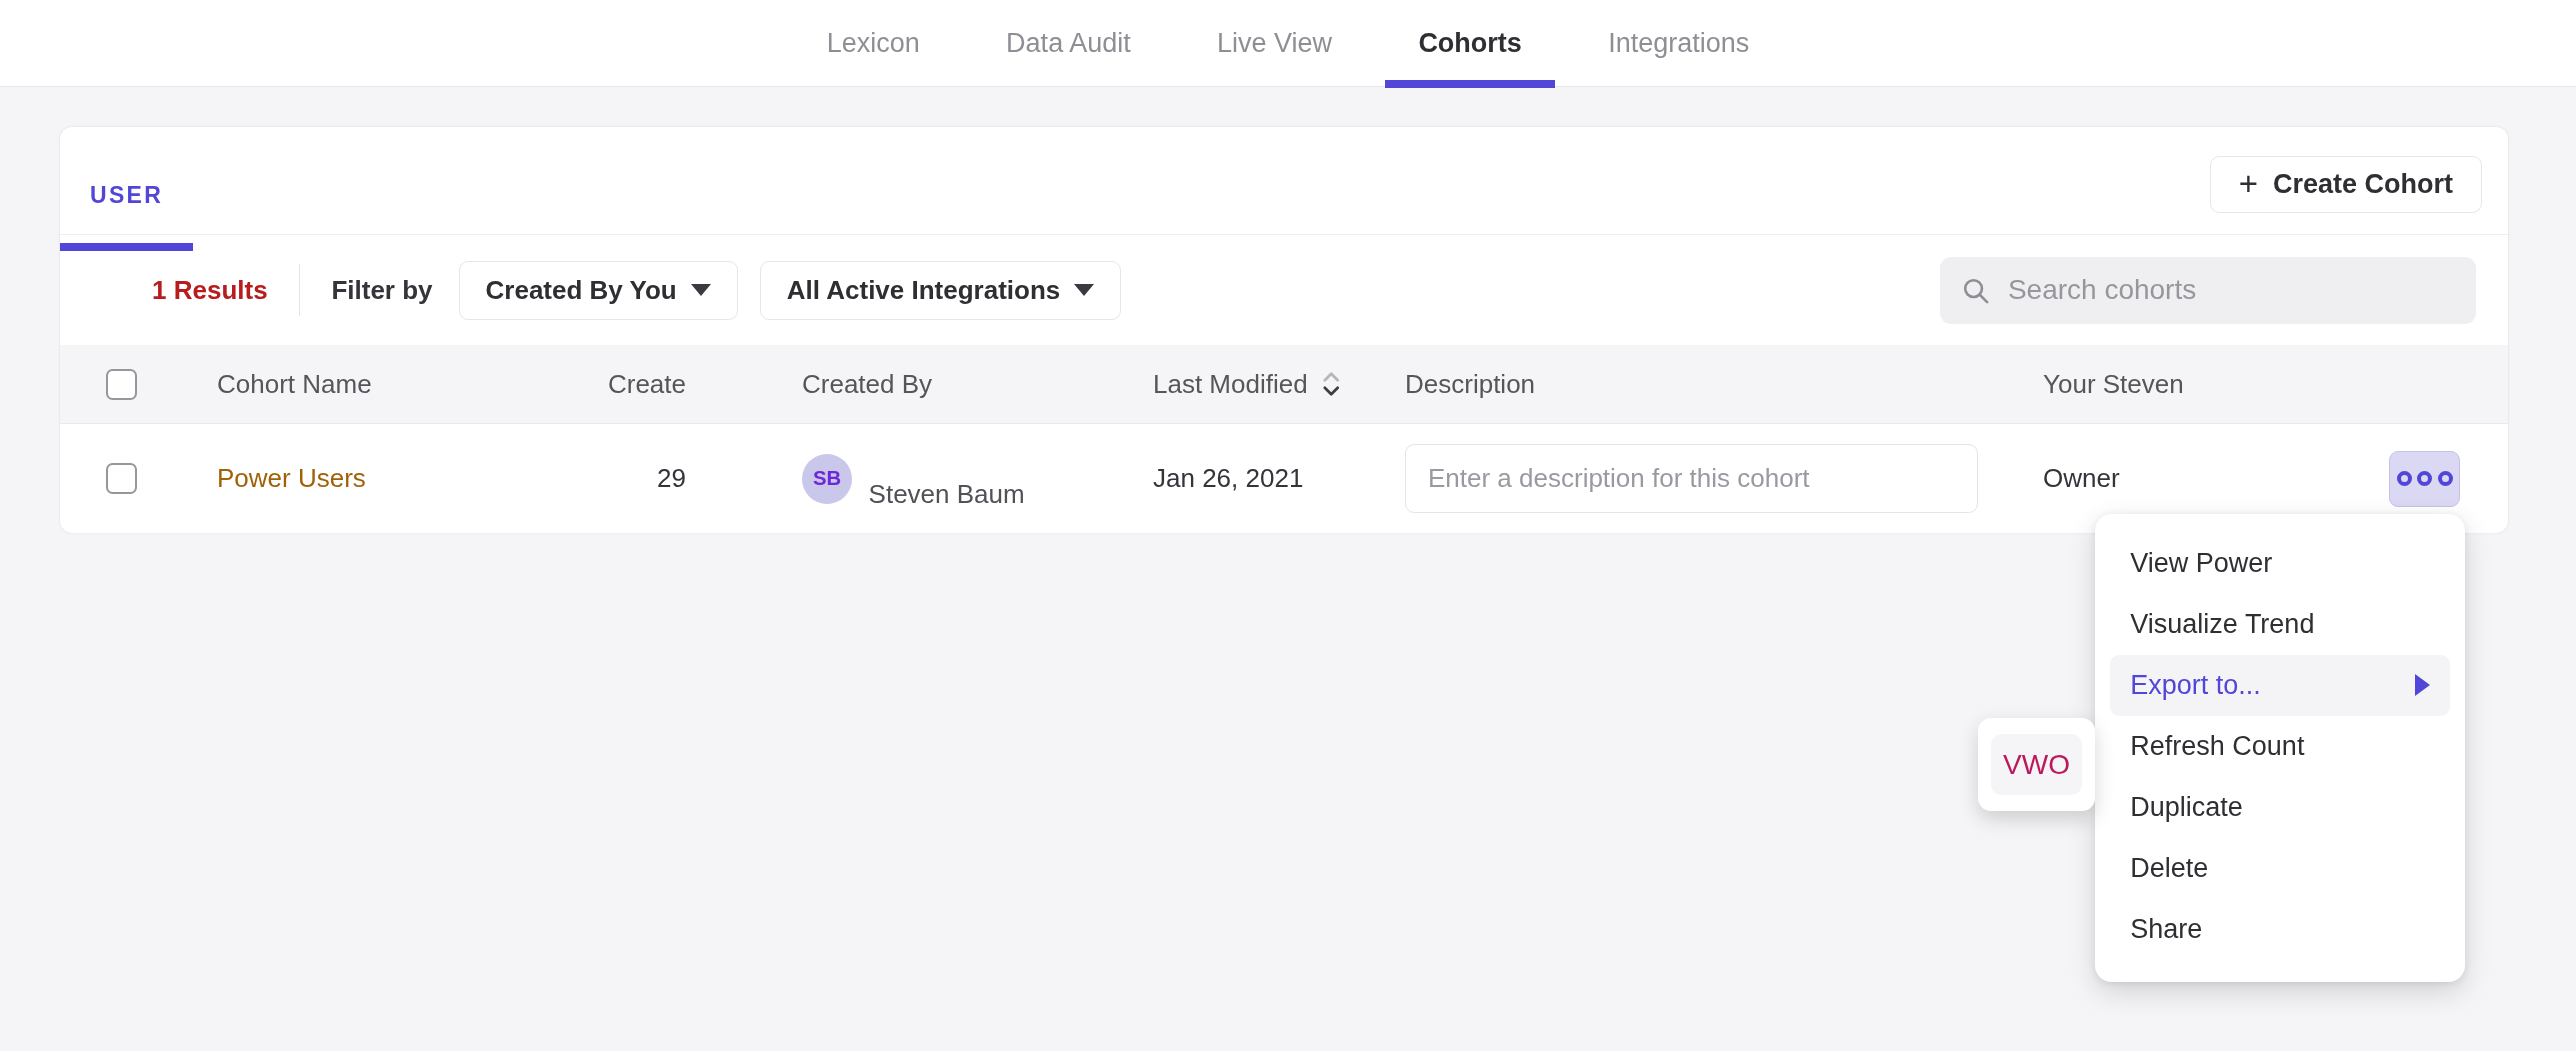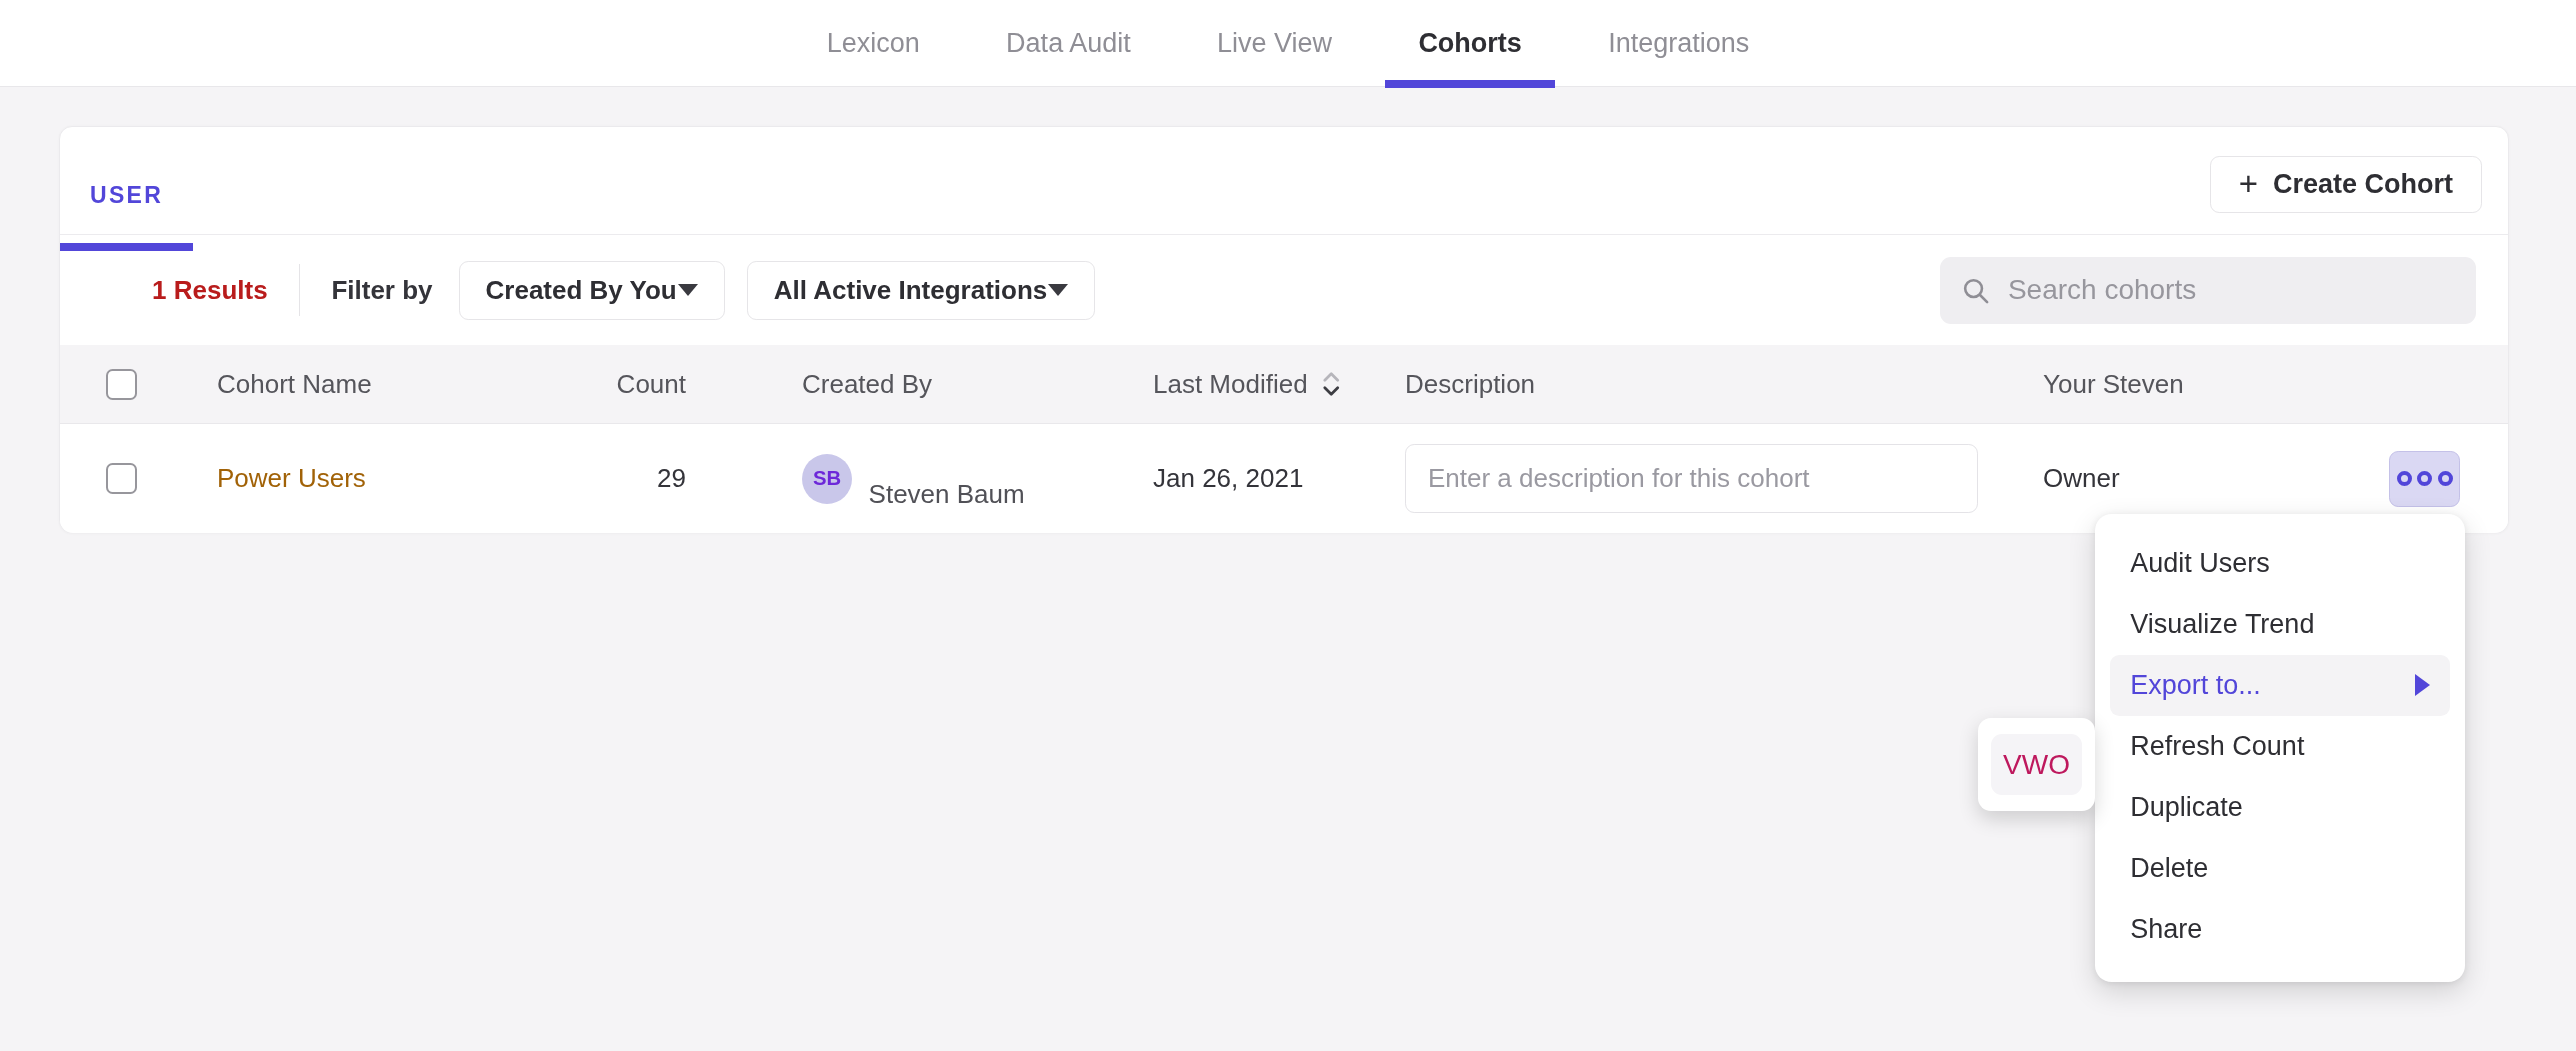--- a/index.html
+++ b/index.html
@@ -53,21 +53,21 @@
   }
   .plus-glyph { font-size: 33px; font-weight: 400; color: #2e2e33; line-height: 1; margin-top: -2.8px; }
   
   .filter-row {
     height: 110px; display: flex; align-items: center; padding: 0 32px 0 92px;
   }
   .results-count { font-size: 26px; font-weight: 600; color: #b91c1c; }
   .v-divider { width: 1.8px; height: 52px; background: #e5e4e7; margin: 0 31px; }
   .filter-by { font-size: 26px; font-weight: 600; color: #34343a; margin-right: 26px; }
   .dropdown-btn {
-    display: flex; align-items: center; gap: 1px; height: 59px; padding: 0 26px;
+    display: flex; align-items: center; gap: 14px; height: 59px; padding: 0 26px;
     border: 1.8px solid #e6e5e8; border-radius: 9.2px; background: #fff;
     font-size: 26px; font-weight: 600; color: #2e2e33; cursor: pointer; margin-right: 22px;
   }
   .caret-down {
     width: 0; height: 0; border-left: 10.2px solid transparent;
     border-right: 10.2px solid transparent; border-top: 12px solid #3a3a40;
   }
   .search-box {
     margin-left: auto; width: 536px; height: 67px; border-radius: 11px;
     background: #efeef1; display: flex; align-items: center; padding: 0 20.3px; gap: 16.6px;
@@ -205,21 +205,21 @@
       </svg>
       <input class="search-input" type="text" placeholder="Search cohorts" style="">
     </div>
   </div>
 
   <div class="thead">
     <div class="col-check">
       <div class="checkbox"></div>
     </div>
     <div class="col-name">Cohort Name</div>
-    <div class="col-count">Count</div>
+    <div class="col-count">Create</div>
     <div class="col-created">Created By</div>
     <div class="col-modified">
       <span>Last Modified</span>
       <span class="sort-icon">
         <svg width="18.5" height="12" viewBox="0 0 20 13">
             <polyline points="3,10 10,3 17,10" fill="none" stroke="#b6b5bb" stroke-width="3" stroke-linecap="round" stroke-linejoin="round"></polyline>
           </svg>
         <svg width="18.5" height="12" viewBox="0 0 20 13">
             <polyline points="3,3 10,10 17,3" fill="none" stroke="#3d3d43" stroke-width="3" stroke-linecap="round" stroke-linejoin="round"></polyline>
           </svg>
@@ -253,21 +253,21 @@
         <span class="dot-ring"></span>
         <span class="dot-ring"></span>
         <span class="dot-ring"></span>
       </button>
     </div>
   </div>
 </div>
 
 <div class="context-menu">
   <div class="menu-item">
-    <span>Audit Users</span>
+    <span>View Power</span>
   </div>
   <div class="menu-item">
     <span>Visualize Trend</span>
   </div>
   <div class="menu-item highlighted">
     <span>Export to...</span>
     <span class="submenu-arrow"></span>
   </div>
   <div class="menu-item">
     <span>Refresh Count</span>

